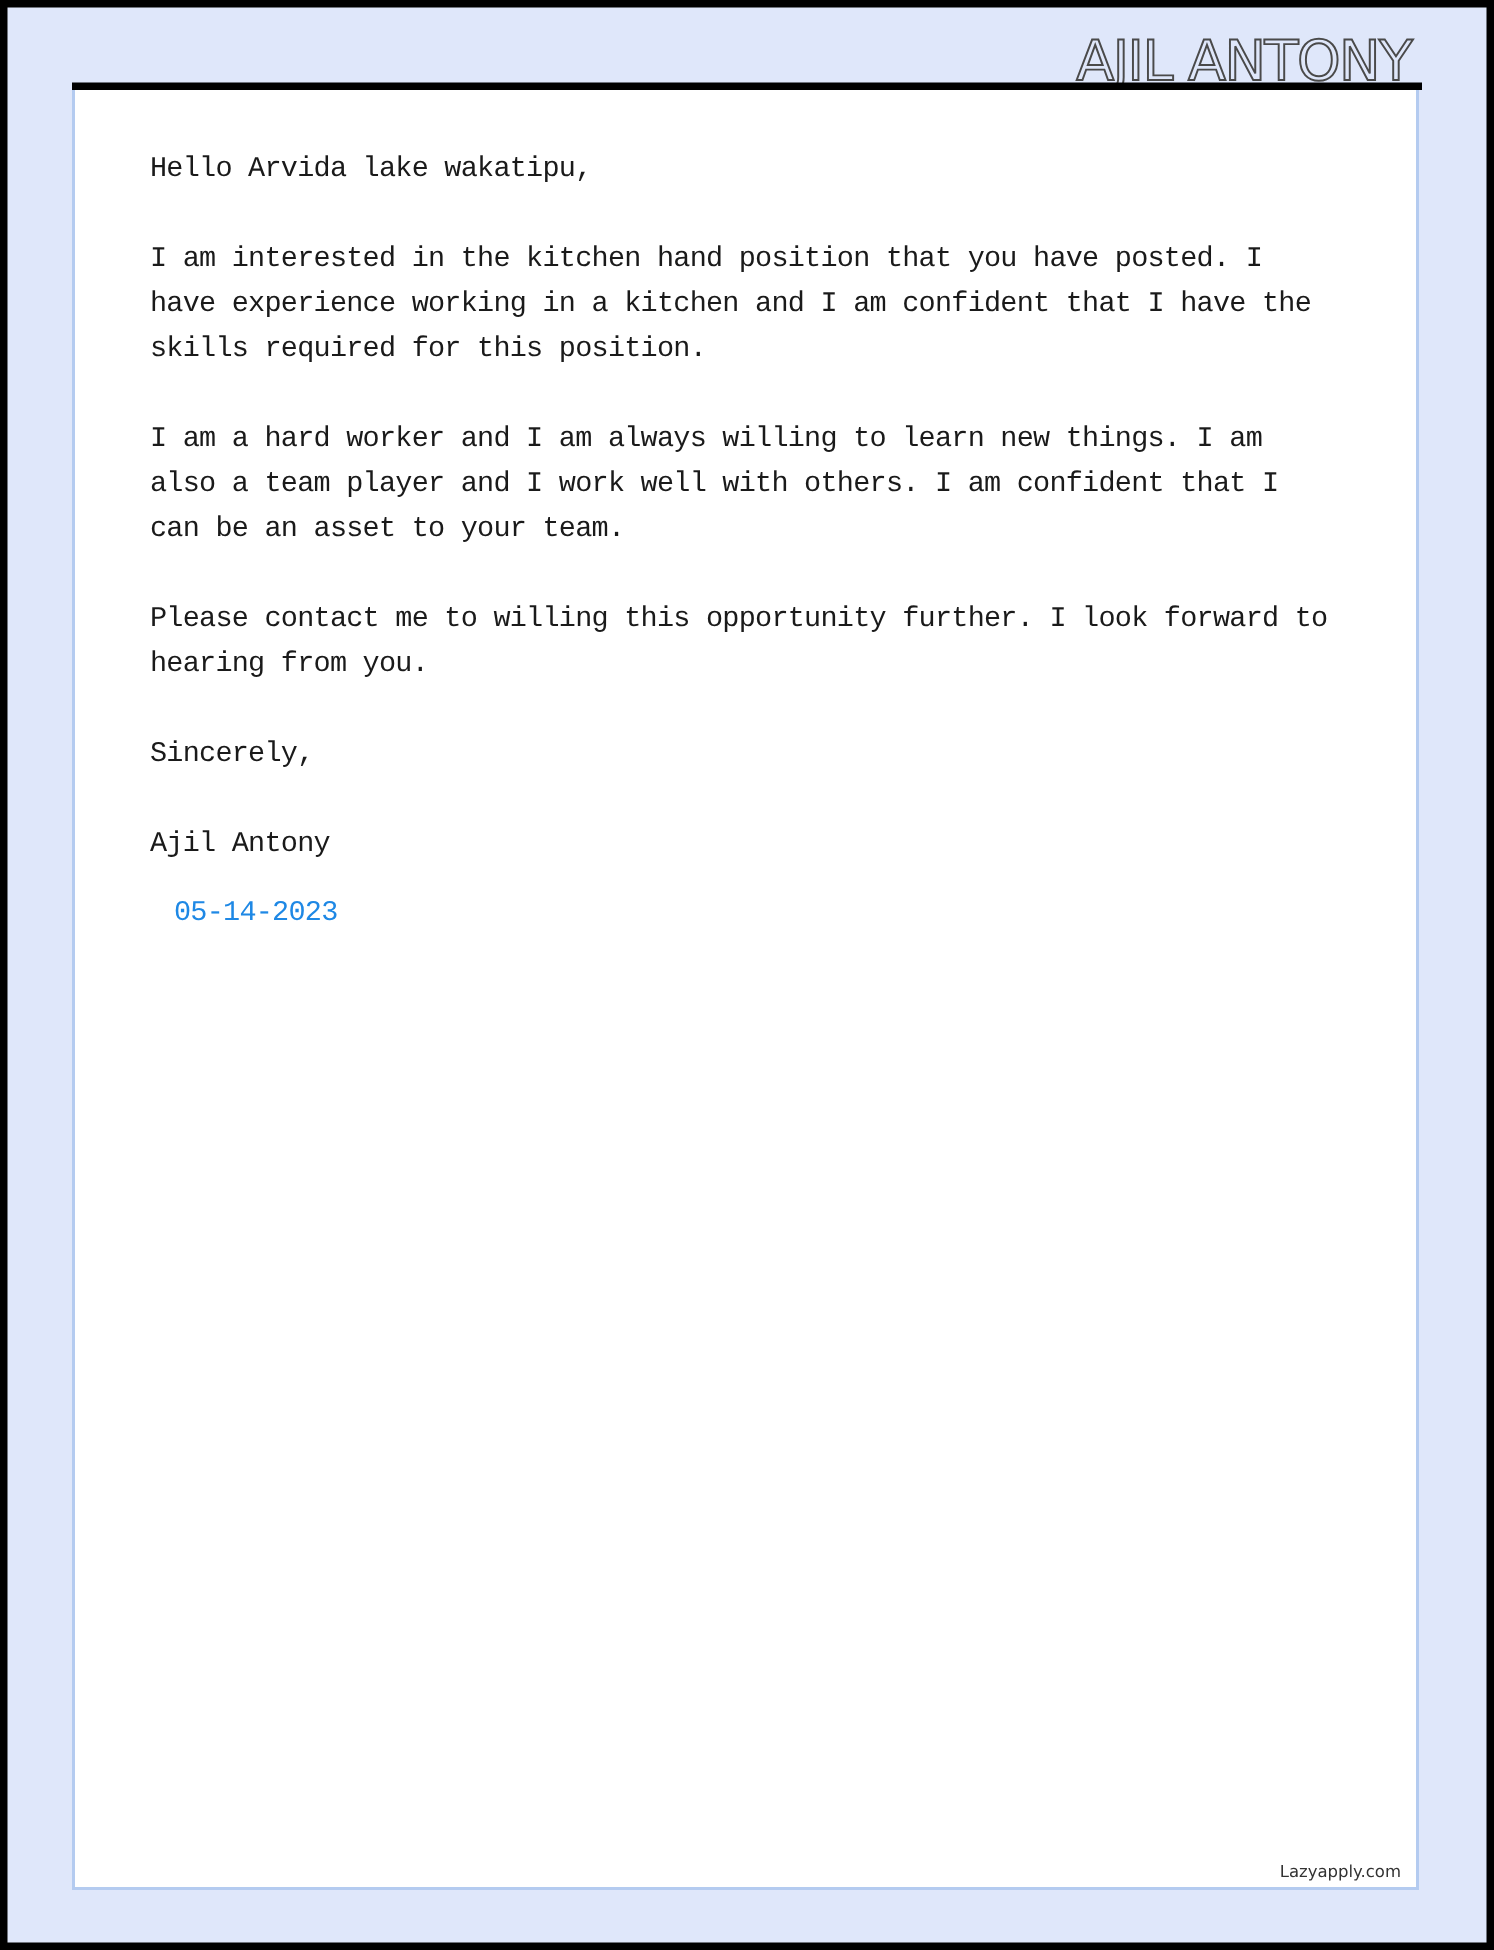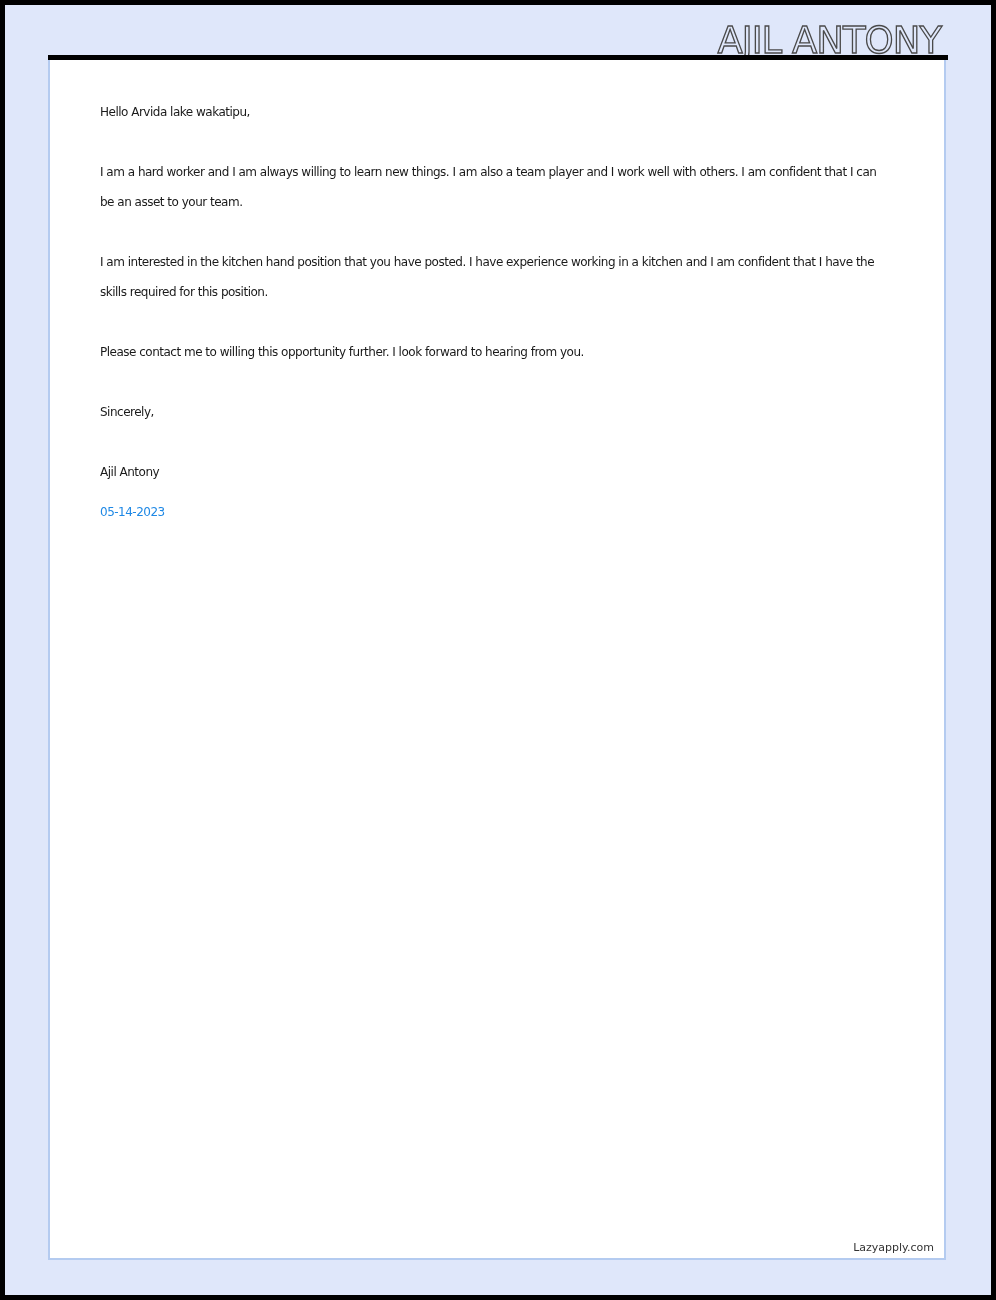--- a/index.html
+++ b/index.html
@@ -40,47 +40,48 @@
       background: #fff;
       border-left: 2px solid #b4cbf0;
       border-right: 2px solid #b4cbf0;
       border-bottom: 2px solid #b4cbf0;
       box-sizing: border-box;
     }
     .letter {
       position: absolute;
       left: 50px; top: 37px;
       width: 790px;
-      font-size: 12px;
+      font-size: 19px;
       line-height: 30px;
       color: #1a1a1a;
       letter-spacing: -0.5px;
+      font-family: Liberation Mono, monospace;
     }
     .letter p { margin: 0 0 30px 0; }
     .letter p.signature { margin: 0 0 10px 0; }
-    .letter p.date { margin: 0; color: #1e88e5; }
+    .letter p.date { margin: 16px; color: #1e88e5; }
     .footer-brand {
       position: absolute;
       right: 10px; bottom: 4px;
       font-size: 11px;
       color: #333;
     }
   </style>
 </head>
 <body>
 
 <div class="page-bg">
   <div class="header-name">AJIL ANTONY</div>
 </div>
 <div class="top-rule"></div>
 
 <div class="sheet">
   <div class="letter">
     <p>Hello Arvida lake wakatipu,</p>
+    <p>I am interested in the kitchen hand position that you have posted. I have experience working in a kitchen and I am confident that I have the skills required for this position.</p>
     <p>I am a hard worker and I am always willing to learn new things. I am also a team player and I work well with others. I am confident that I can be an asset to your team.</p>
-    <p>I am interested in the kitchen hand position that you have posted. I have experience working in a kitchen and I am confident that I have the skills required for this position.</p>
     <p>Please contact me to willing this opportunity further. I look forward to hearing from you.</p>
     <p>Sincerely,</p>
     <p class="signature">Ajil Antony</p>
     <p class="date">05-14-2023</p>
   </div>
   <div class="footer-brand">Lazyapply.com</div>
 </div>
 
 </body></html>

